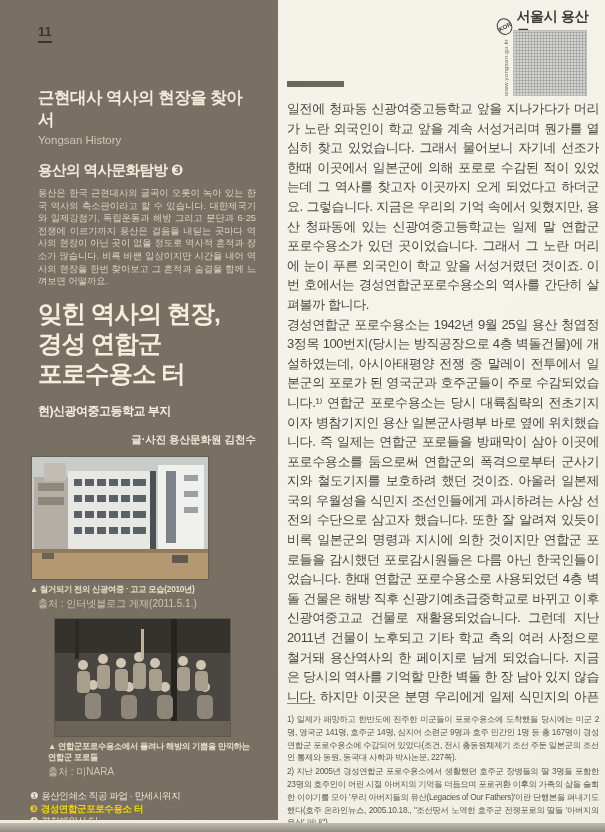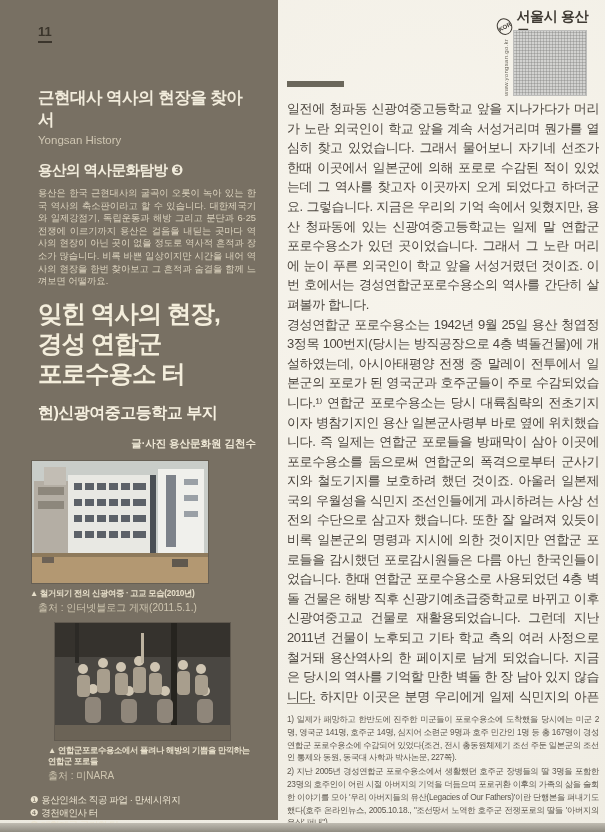--- a/index.html
+++ b/index.html
@@ -12,21 +12,21 @@
   
   .left-panel{position:absolute;left:0;top:0;width:278px;height:820px;background:#787063;
         box-sizing:border-box;padding:22px 22px 0 38px;color:#e9e1cf;}
   .pagenum{display:inline-block;font-size:13px;font-weight:bold;color:#3b352c;
         border-bottom:2px solid #3b352c;padding-bottom:2px;margin-top:0;}
   .series-title{margin-top:44px;font-size:16.5px;font-weight:bold;color:#f2ecdc;letter-spacing:-0.5px;}
   .series-sub{margin-top:3px;font-size:11.5px;color:#cfc6b2;}
   .section-title{margin-top:15px;font-size:14.5px;font-weight:bold;color:#f2ecdc;letter-spacing:-0.5px;}
   .intro{margin-top:7px;font-size:9.3px;line-height:12.6px;text-align:justify;color:#ddd4bf;}
   .main-title{margin-top:11px;font-size:24.5px;line-height:30px;font-weight:bold;color:#f4eedc;letter-spacing:-1px;}
-  .subtitle{margin-top:14px;font-size:16px;font-weight:bold;color:#f6f0e0;letter-spacing:-0.5px;}
+  .subtitle{margin-top:14px;font-size:12px;font-weight:bold;color:#f6f0e0;letter-spacing:-0.5px;}
   .byline{margin-top:13px;font-size:10.5px;font-weight:bold;text-align:right;color:#efe8d6;}
   .photo1{margin:10px 0 0 -6px;width:176px;height:122px;display:block;box-shadow:0 0 0 1px rgba(0,0,0,.15);}
   .photo-cap{margin:5px 0 0 -8px;font-size:8.3px;font-weight:bold;color:#e7dfca;letter-spacing:-0.3px;}
   .photo-src{margin:2px 0 0 0;font-size:10px;color:#cfc6b0;}
   .photo2{margin:8px 0 0 17px;width:175px;height:117px;display:block;box-shadow:0 0 0 1px rgba(0,0,0,.2);}
   .cap2{margin-left:10px;}
   .src2{margin-left:10px;}
   .site-list{list-style:none;margin:11px 0 0 -8px;padding:0;font-size:9.5px;line-height:12.8px;color:#ece4d0;}
   .site-list li{white-space:nowrap;letter-spacing:-0.4px;}
   .site-list .num{margin-right:3px;}
@@ -146,20 +146,21 @@
         <rect x="142" y="76" width="16" height="24" rx="5"></rect>
       </g>
       <rect x="86" y="10" width="3" height="30" fill="#bdb3a0"></rect>
       <rect y="102" width="175" height="15" fill="#6b6356"></rect>
     </svg>
     <div class="photo-cap cap2">▲ 연합군포로수용소에서 풀려나 해방의 기쁨을 만끽하는 연합군 포로들</div>
     <div class="photo-src src2">출처 : 미NARA</div>
 
     <ul class="site-list">
       <li><span class="num">❶</span><span>용산인쇄소 직공 파업 · 만세시위지</span></li>
+      <li class="hl"><span class="num">❸</span><span>경성연합군포로수용소 터</span></li>
       <li><span class="num">❹</span><span>경천애인사 터</span></li>
       <li><span class="num">❺</span><span>대한제국 군기창 터</span></li>
 
     </ul>
   </div>
 
   <div class="right-col">
 
     <div class="stamp">
       <div class="stamp-head">

